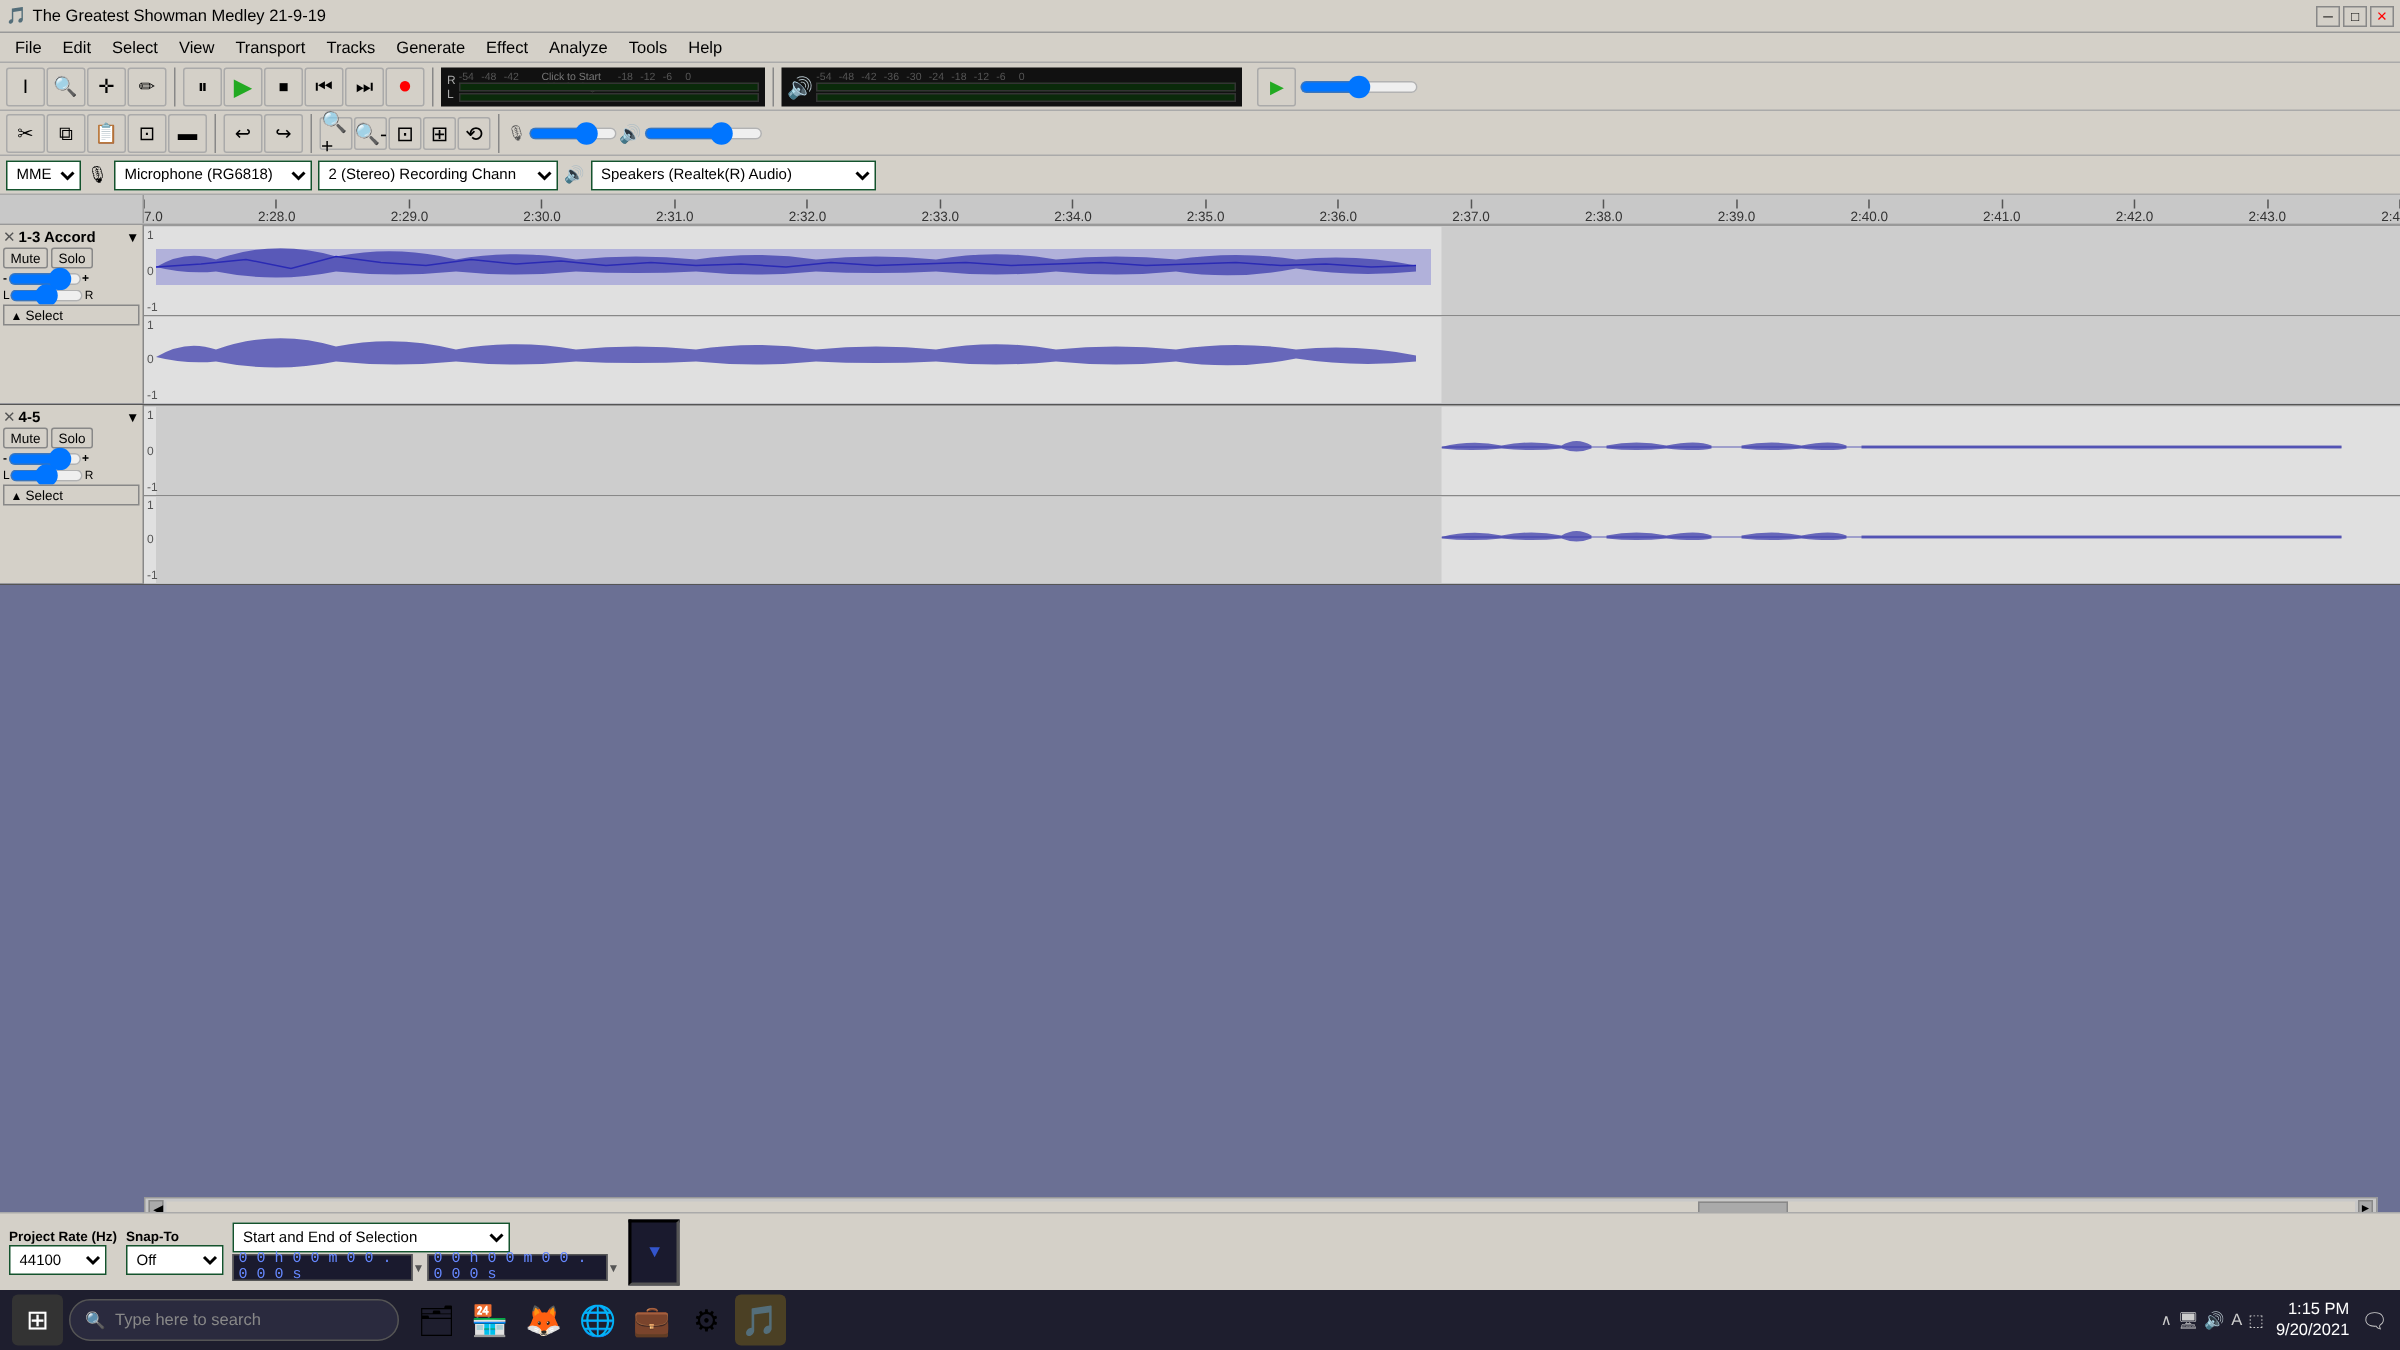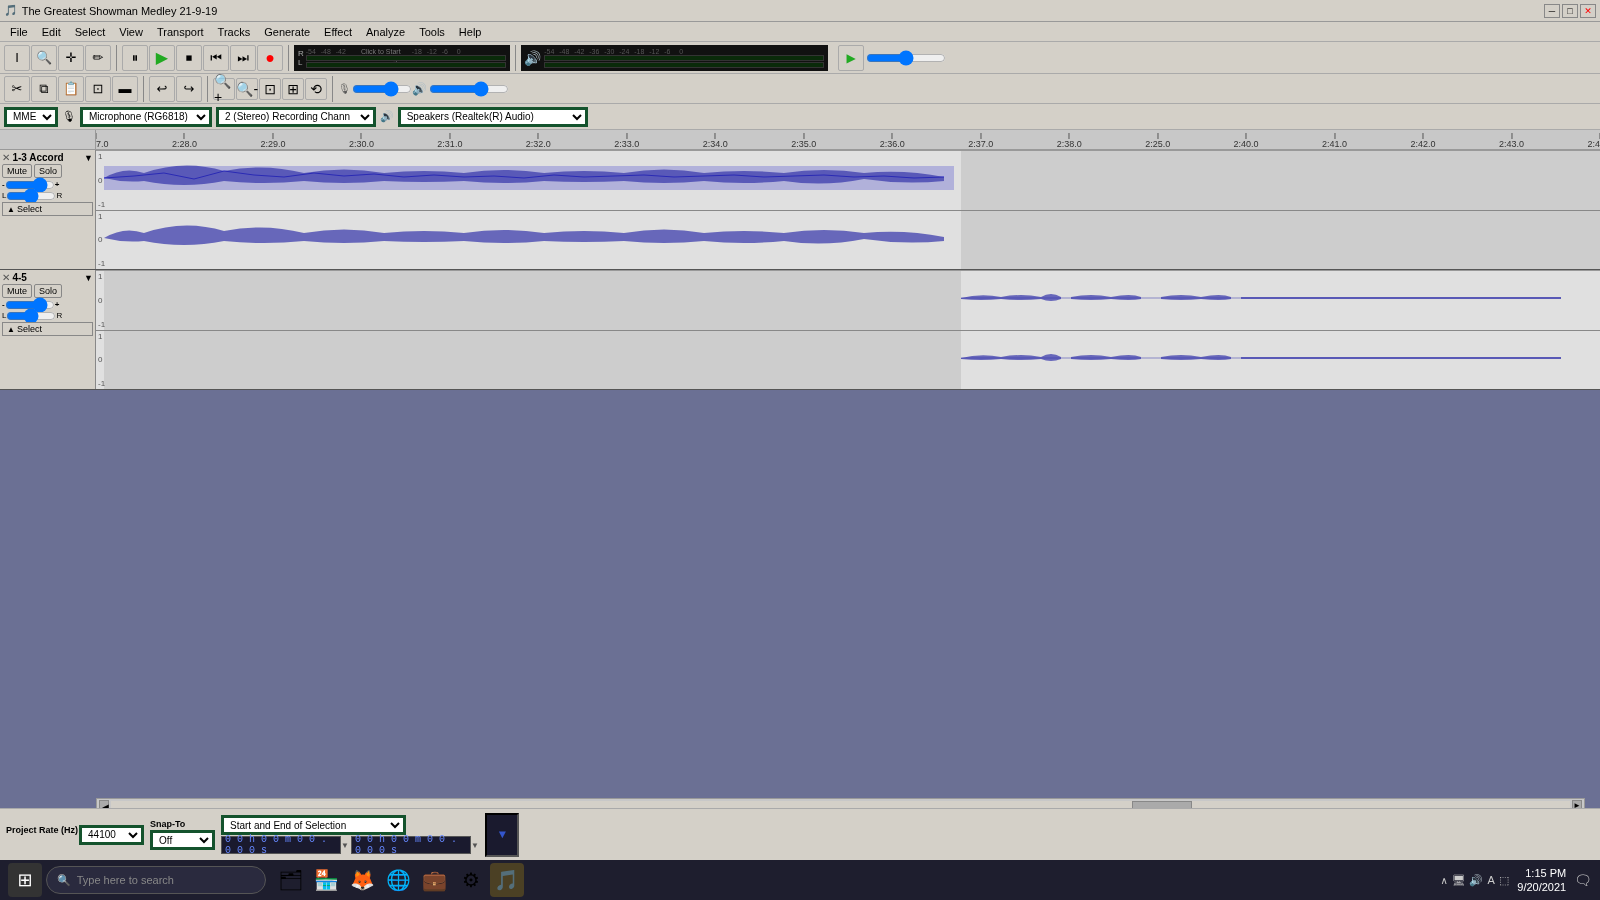--- a/index.html
+++ b/index.html
@@ -66,21 +66,21 @@
       display: flex;
       align-items: center;
       padding: 2px 4px;
       gap: 4px;
       border-bottom: 1px solid #aaa;
     }
     select {
       height: 20px;
       font-size: 10px;
       background: white;
-      border: 3px solid #14532d;
+      border: 1px solid #14532d;
       padding: 0 2px;
     }
 
     
     #ruler {
       height: 20px;
       background: #c8c8c8;
       display: flex;
       align-items: flex-end;
       border-bottom: 1px solid #999;
@@ -443,21 +443,21 @@
         <div style="position: absolute; left: 11.7647%; bottom: 0px; font-size: 9px; color: rgb(51, 51, 51); white-space: nowrap; transform: translateX(-50%);"><div style="width:1px;height:6px;background:#555;margin:0 auto"></div><span>2:29.0</span></div>
         <div style="position: absolute; left: 17.6471%; bottom: 0px; font-size: 9px; color: rgb(51, 51, 51); white-space: nowrap; transform: translateX(-50%);"><div style="width:1px;height:6px;background:#555;margin:0 auto"></div><span>2:30.0</span></div>
         <div style="position: absolute; left: 23.5294%; bottom: 0px; font-size: 9px; color: rgb(51, 51, 51); white-space: nowrap; transform: translateX(-50%);"><div style="width:1px;height:6px;background:#555;margin:0 auto"></div><span>2:31.0</span></div>
         <div style="position: absolute; left: 29.4118%; bottom: 0px; font-size: 9px; color: rgb(51, 51, 51); white-space: nowrap; transform: translateX(-50%);"><div style="width:1px;height:6px;background:#555;margin:0 auto"></div><span>2:32.0</span></div>
         <div style="position: absolute; left: 35.2941%; bottom: 0px; font-size: 9px; color: rgb(51, 51, 51); white-space: nowrap; transform: translateX(-50%);"><div style="width:1px;height:6px;background:#555;margin:0 auto"></div><span>2:33.0</span></div>
         <div style="position: absolute; left: 41.1765%; bottom: 0px; font-size: 9px; color: rgb(51, 51, 51); white-space: nowrap; transform: translateX(-50%);"><div style="width:1px;height:6px;background:#555;margin:0 auto"></div><span>2:34.0</span></div>
         <div style="position: absolute; left: 47.0588%; bottom: 0px; font-size: 9px; color: rgb(51, 51, 51); white-space: nowrap; transform: translateX(-50%);"><div style="width:1px;height:6px;background:#555;margin:0 auto"></div><span>2:35.0</span></div>
         <div style="position: absolute; left: 52.9412%; bottom: 0px; font-size: 9px; color: rgb(51, 51, 51); white-space: nowrap; transform: translateX(-50%);"><div style="width:1px;height:6px;background:#555;margin:0 auto"></div><span>2:36.0</span></div>
         <div style="position: absolute; left: 58.8235%; bottom: 0px; font-size: 9px; color: rgb(51, 51, 51); white-space: nowrap; transform: translateX(-50%);"><div style="width:1px;height:6px;background:#555;margin:0 auto"></div><span>2:37.0</span></div>
         <div style="position: absolute; left: 64.7059%; bottom: 0px; font-size: 9px; color: rgb(51, 51, 51); white-space: nowrap; transform: translateX(-50%);"><div style="width:1px;height:6px;background:#555;margin:0 auto"></div><span>2:38.0</span></div>
-        <div style="position: absolute; left: 70.5882%; bottom: 0px; font-size: 9px; color: rgb(51, 51, 51); white-space: nowrap; transform: translateX(-50%);"><div style="width:1px;height:6px;background:#555;margin:0 auto"></div><span>2:25.0</span></div>
+        <div style="position: absolute; left: 70.5882%; bottom: 0px; font-size: 9px; color: rgb(51, 51, 51); white-space: nowrap; transform: translateX(-50%);"><div style="width:1px;height:6px;background:#555;margin:0 auto"></div><span>2:39.0</span></div>
         <div style="position: absolute; left: 76.4706%; bottom: 0px; font-size: 9px; color: rgb(51, 51, 51); white-space: nowrap; transform: translateX(-50%);"><div style="width:1px;height:6px;background:#555;margin:0 auto"></div><span>2:40.0</span></div>
         <div style="position: absolute; left: 82.3529%; bottom: 0px; font-size: 9px; color: rgb(51, 51, 51); white-space: nowrap; transform: translateX(-50%);"><div style="width:1px;height:6px;background:#555;margin:0 auto"></div><span>2:41.0</span></div>
         <div style="position: absolute; left: 88.2353%; bottom: 0px; font-size: 9px; color: rgb(51, 51, 51); white-space: nowrap; transform: translateX(-50%);"><div style="width:1px;height:6px;background:#555;margin:0 auto"></div><span>2:42.0</span></div>
         <div style="position: absolute; left: 94.1176%; bottom: 0px; font-size: 9px; color: rgb(51, 51, 51); white-space: nowrap; transform: translateX(-50%);"><div style="width:1px;height:6px;background:#555;margin:0 auto"></div><span>2:43.0</span></div>
         <div style="position: absolute; left: 100%; bottom: 0px; font-size: 9px; color: rgb(51, 51, 51); white-space: nowrap; transform: translateX(-50%);"><div style="width:1px;height:6px;background:#555;margin:0 auto"></div><span>2:44.0</span></div>
       </div>
     </div>
 </div>
 
 <div id="tracks-container">
@@ -587,21 +587,21 @@
     <div class="hscroll-thumb" style="position:absolute;left:30%;width:60px;height:8px;background:#aaa;border:1px solid #888;top:0;cursor:grab"></div>
   </div>
   <div style="width:10px;height:10px;background:#aaa;border:1px solid #888;margin-right:2px;cursor:pointer;font-size:8px">►</div>
 </div>
 
 <div id="statusbar" style="position:absolute;bottom:64px;left:0;right:0;height:18px;background:#d4d0c8;display:flex;align-items:center;padding:0 6px;font-size:11px;border-top:1px solid #aaa;">
   <span>Stopped.</span>
 </div>
 
 <div id="bottom-toolbar" style="position:absolute;bottom:40px;left:0;right:0;height:52px;background:#d4d0c8;border-top:1px solid #aaa;display:flex;align-items:center;padding:2px 6px;gap:6px;">
-  <div style="display:flex;flex-direction:row;gap:1px;">
+  <div style="display:flex;flex-direction:column;gap:1px;">
     <span style="font-size:9px;font-weight:bold">Project Rate (Hz)</span>
     <select style="width:65px;height:20px;font-size:10px">
       <option>44100</option>
     </select>
   </div>
 
   <div style="display:flex;flex-direction:column;gap:1px;">
     <span style="font-size:9px;font-weight:bold">Snap-To</span>
     <select style="width:65px;height:20px;font-size:10px">
       <option>Off</option>

